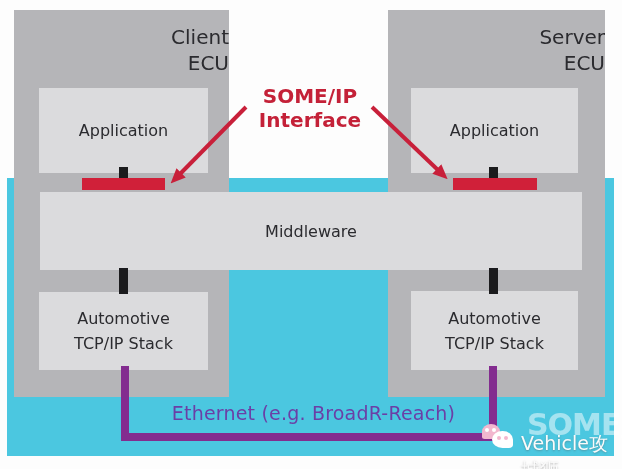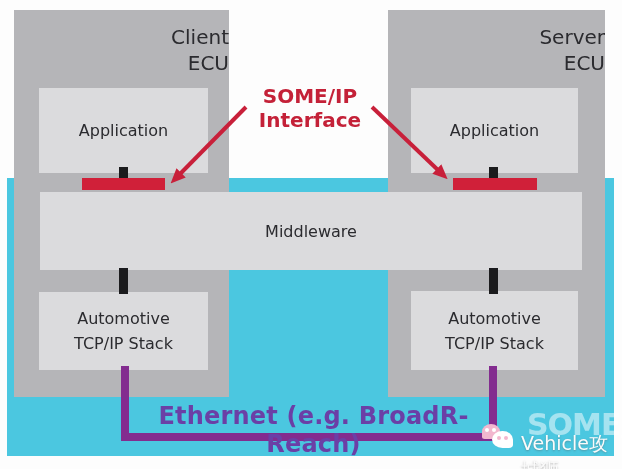--- a/index.html
+++ b/index.html
@@ -42,21 +42,21 @@
   .eth-v-l{left:121px;top:366px;width:8px;height:75px;}
   .eth-v-r{left:489px;top:366px;width:8px;height:75px;}
   .eth-h{left:121px;top:433px;width:376px;height:8px;}
   
   .someip-label{
     left:240px;top:84px;width:140px;text-align:center;
     font-size:20px;line-height:24px;font-weight:bold;color:#c42138;
   }
   .ethernet-label{
     left:121px;top:402px;width:385px;text-align:center;
-    font-size:24px;font-weight:bold;color:#6b3fa6;letter-spacing:0.2px;
+    font-size:19px;font-weight:normal;color:#6b3fa6;letter-spacing:0.2px;
   }
   
   .arrow-svg{left:0;top:0;width:622px;height:469px;pointer-events:none;}
   
   .ghost-text{
     left:527px;top:407px;font-size:30px;font-weight:600;
     color:rgba(255,255,255,0.5);letter-spacing:-1px;
   }
   .wm-brand{
     left:521px;top:431px;font-size:19px;color:#fbfbfb;

